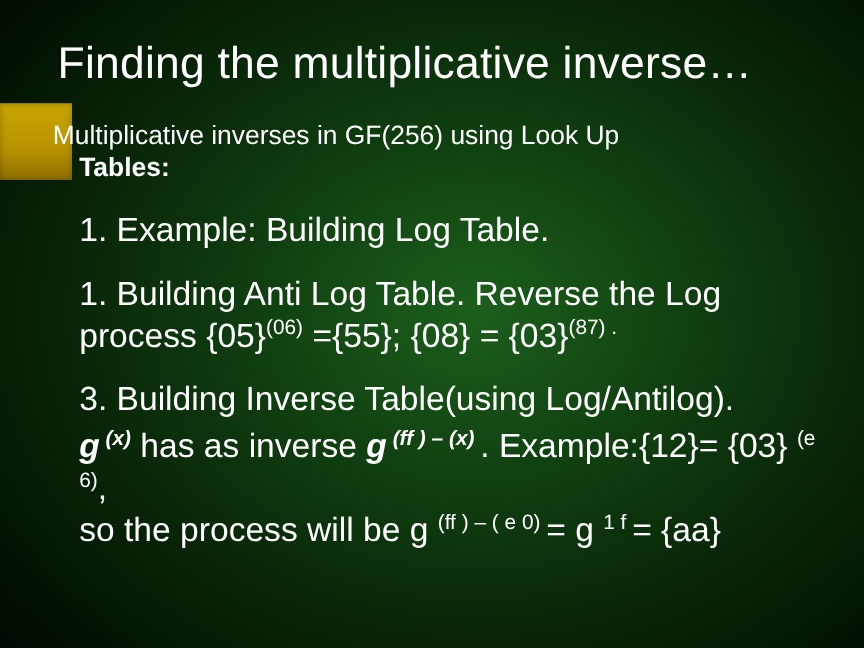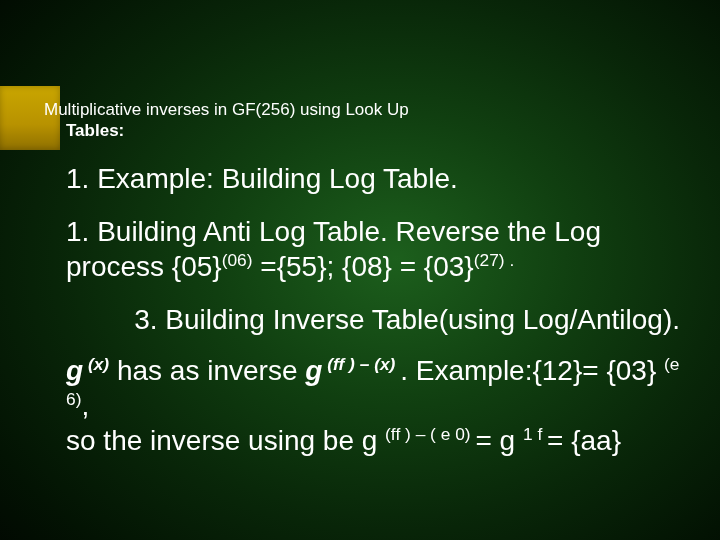--- a/index.html
+++ b/index.html
@@ -43,59 +43,60 @@
     letter-spacing: 0.2px;
   }
   .body {
     position: absolute;
     top: 100px;
     left: 44px;
     right: 40px;
     color: #fff;
   }
   .intro {
-    font-size: 17px;
+    font-size: 22px;
     line-height: 1.22;
     margin-bottom: 20px;
     padding-left: 0;
     text-indent: 0;
   }
   .intro .line2 { padding-left: 22px; display: block; font-weight: bold; }
   .item {
     font-size: 28px;
     line-height: 1.25;
     margin-bottom: 18px;
     padding-left: 22px;
   }
-  .item.tight { margin-bottom: 16px; text-align: right; }
+  .item.tight { margin-bottom: 4px; }
   sup { font-size: 0.62em; vertical-align: super; line-height: 0; }
   .g { font-style: italic; font-weight: bold; }
 </style>
 </head>
 <body>
 
 <div class="slide">
   <div class="accent-block"></div>
 
+  <div class="title">Finding the multiplicative inverse…</div>
 
   <div class="body">
 
     <div class="intro">
       <span>Multiplicative inverses in GF(256) using Look Up</span>
       <span class="line2">Tables:</span>
     </div>
 
     <div class="item">1. Example:  Building Log Table.</div>
 
     <div class="item">
       <span>1. Building Anti Log Table. Reverse the Log</span><br>
-      <span>process {05}</span><sup>(06)</sup><span> ={55}; {08} = {03}</span><sup>(27) .</sup>
+      <span>process {05}</span><sup>(06)</sup><span> ={55}; {08} = {03}</span><sup>(87) .</sup>
     </div>
 
     <div class="item tight">3. Building Inverse Table(using Log/Antilog).</div>
 
     <div class="item">
       <span class="g">g</span><sup class="g"> (x)</sup><span>  has as inverse </span><span class="g">g</span><sup class="g"> (ff ) – (x) </sup><span>. Example:{12}= {03} </span><sup>(e 6)</sup><span>,</span><br>
-      <span>so the inverse using be g </span><sup>(ff ) – ( e 0) </sup><span> = g </span><sup>1 f </sup><span> = {aa}</span>
+      <span>so the process will be g </span><sup>(ff ) – ( e 0) </sup><span> = g </span><sup>1 f </sup><span> = {aa}</span>
     </div>
 
   </div>
 </div>
 
 </body></html>

